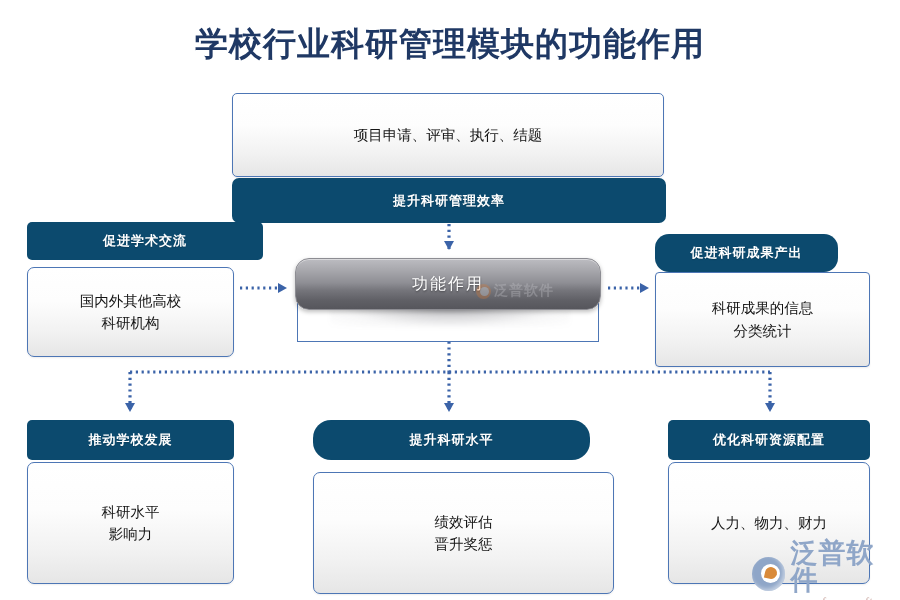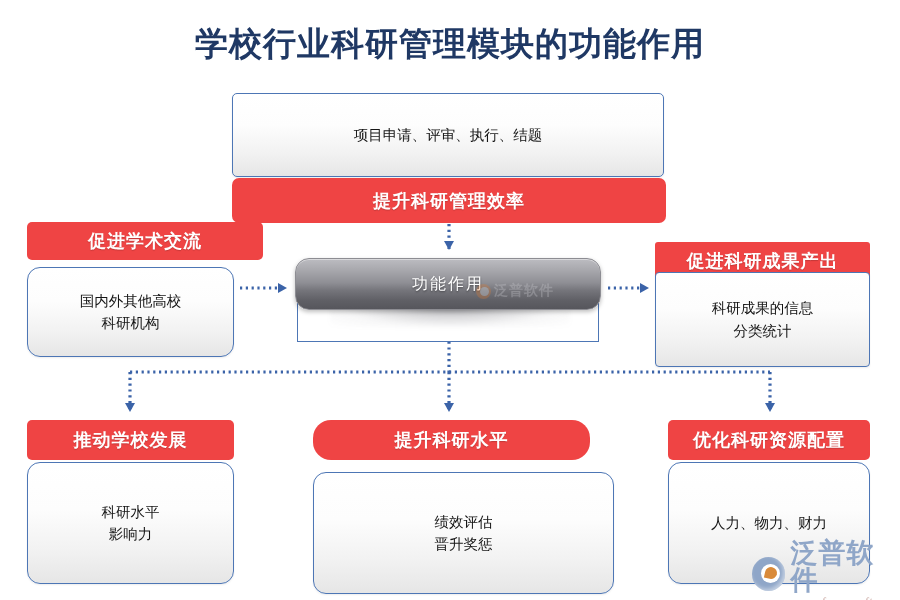--- a/index.html
+++ b/index.html
@@ -36,38 +36,38 @@
   }
 
   
   .node {
     position: absolute;
     box-sizing: border-box;
   }
   .hdr {
     position: absolute;
     box-sizing: border-box;
-    background: #ef4444;
+    background: #0c4a6e;
     color: #ffffff;
-    font-size: 18px;
+    font-size: 13px;
     font-weight: bold;
     display: flex;
     align-items: center;
     justify-content: center;
     border-radius: 5px;
     letter-spacing: 1px;
     white-space: nowrap;
     text-shadow: 0 1px 1px rgba(0,0,0,0.18);
   }
   .body {
     position: absolute;
     box-sizing: border-box;
     background: linear-gradient(to bottom, #ffffff 0%, #fdfdfd 38%, #f2f2f2 72%, #e6e6e6 100%);
     border: 1px solid #4d76b5;
-    border-radius: 13px;
+    border-radius: 7px;
     display: flex;
     flex-direction: column;
     align-items: center;
     justify-content: center;
     color: #151515;
     font-size: 14.5px;
     line-height: 1.55;
     text-align: center;
     box-shadow: 0 1px 2px rgba(0,0,0,0.07);
   }
@@ -81,21 +81,21 @@
   #top-hdr {
     left: 232px; top: 178px; width: 434px; height: 45px;
     border-radius: 7px;
   }
 
   
   #left-hdr  { left: 27px;  top: 222px; width: 236px; height: 38px; }
   #left-body { left: 27px;  top: 267px; width: 207px; height: 90px; }
 
   
-  #right-hdr  { left: 655px; top: 242px; width: 215px; height: 38px; border-radius: 3px; }
+  #right-hdr  { left: 655px; top: 234px; width: 183px; height: 38px; border-radius: 14px; }
   #right-body { left: 655px; top: 272px; width: 215px; height: 95px; border-radius: 4px; }
 
   
   #bl-hdr  { left: 27px; top: 420px; width: 207px; height: 40px; }
   #bl-body { left: 27px; top: 462px; width: 207px; height: 122px; }
 
   
   #bc-hdr  { left: 313px; top: 420px; width: 277px; height: 40px; border-radius: 18px; }
   #bc-body { left: 313px; top: 472px; width: 301px; height: 122px; }
 

